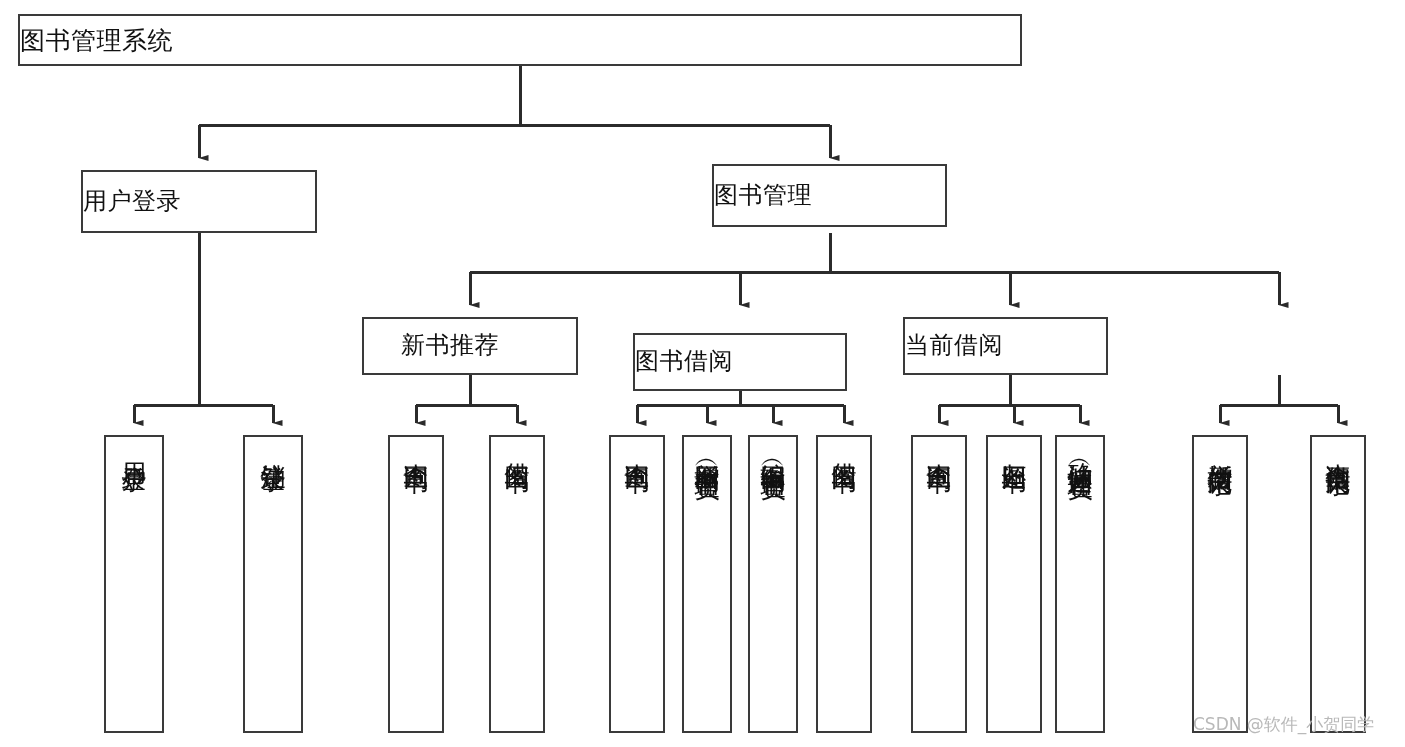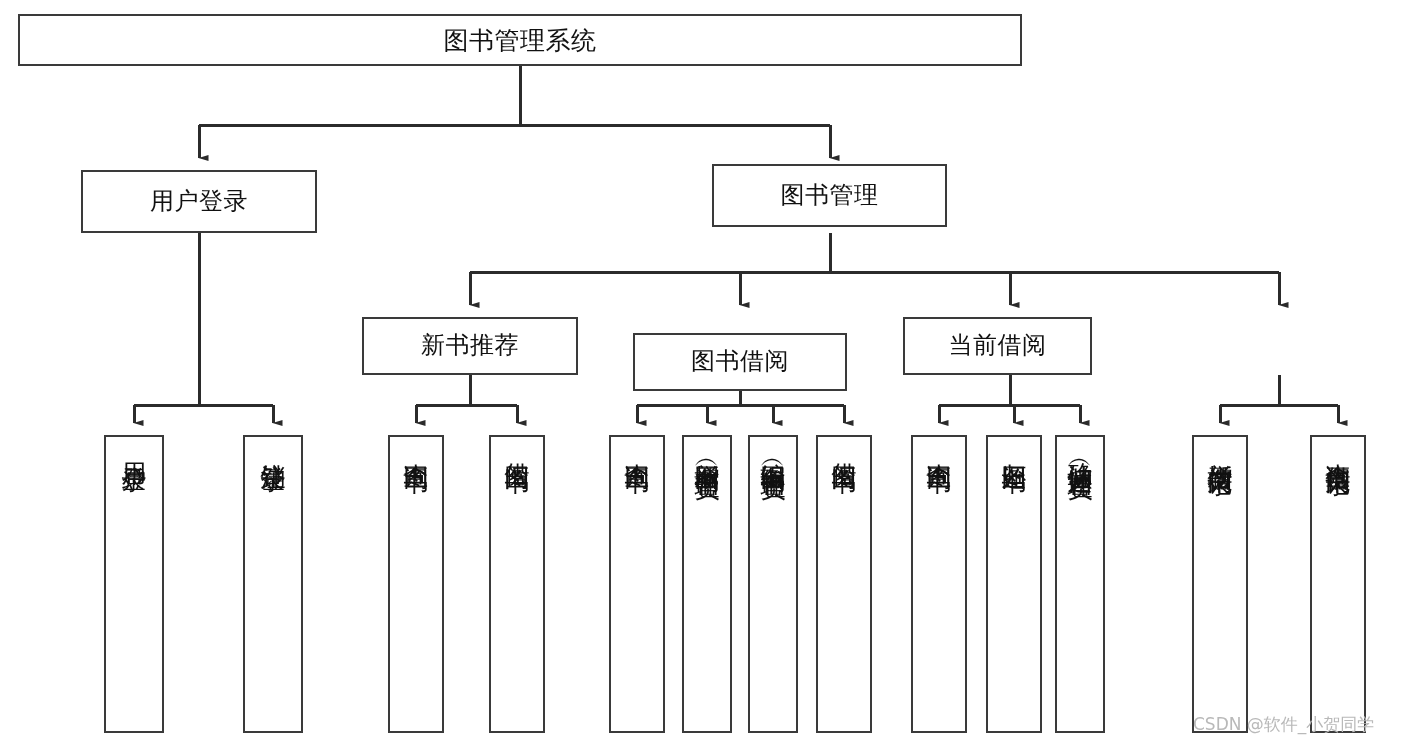--- a/index.html
+++ b/index.html
@@ -25,21 +25,21 @@
     width: 1405px;
     height: 747px;
   }
   .node {
     position: absolute;
     box-sizing: border-box;
     background: #ffffff;
     border: 2px solid #3a3a3a;
     display: flex;
     align-items: center;
-    justify-content: center;
+    justify-content: flex-start;
     color: #111111;
   }
   .node-label {
     display: block;
     text-align: center;
     line-height: 1.16;
     letter-spacing: 0.5px;
     color: #111111;
     user-select: none;
   }
@@ -134,29 +134,29 @@
   </div>
 
   <div class="node horizontal" style="left:81px; top:170px; width:236px; height:63px;">
     <span class="node-label">用户登录</span>
   </div>
 
   <div class="node horizontal" style="left:712px; top:164px; width:235px; height:63px;">
     <span class="node-label">图书管理</span>
   </div>
 
-  <div class="node horizontal" style="left:362px; top:317px; width:216px; height:58px;">
+  <div class="node horizontal" style="left:362px; top:317px; width:216px; height:58px;padding-left:37px;">
     <span class="node-label">新书推荐</span>
   </div>
 
   <div class="node horizontal" style="left:633px; top:333px; width:214px; height:58px;">
     <span class="node-label">图书借阅</span>
   </div>
 
-  <div class="node horizontal" style="left:903px; top:317px; width:189px; height:58px;">
+  <div class="node horizontal" style="left:903px; top:317px; width:205px; height:58px;">
     <span class="node-label">当前借阅</span>
   </div>
 
 
   <div class="node vertical" style="left:104px; top:435px; width:60px; height:298px;">
     <span class="node-label">用户登录</span>
   </div>
 
   <div class="node vertical" style="left:243px; top:435px; width:60px; height:298px;">
     <span class="node-label">注销登录</span>

